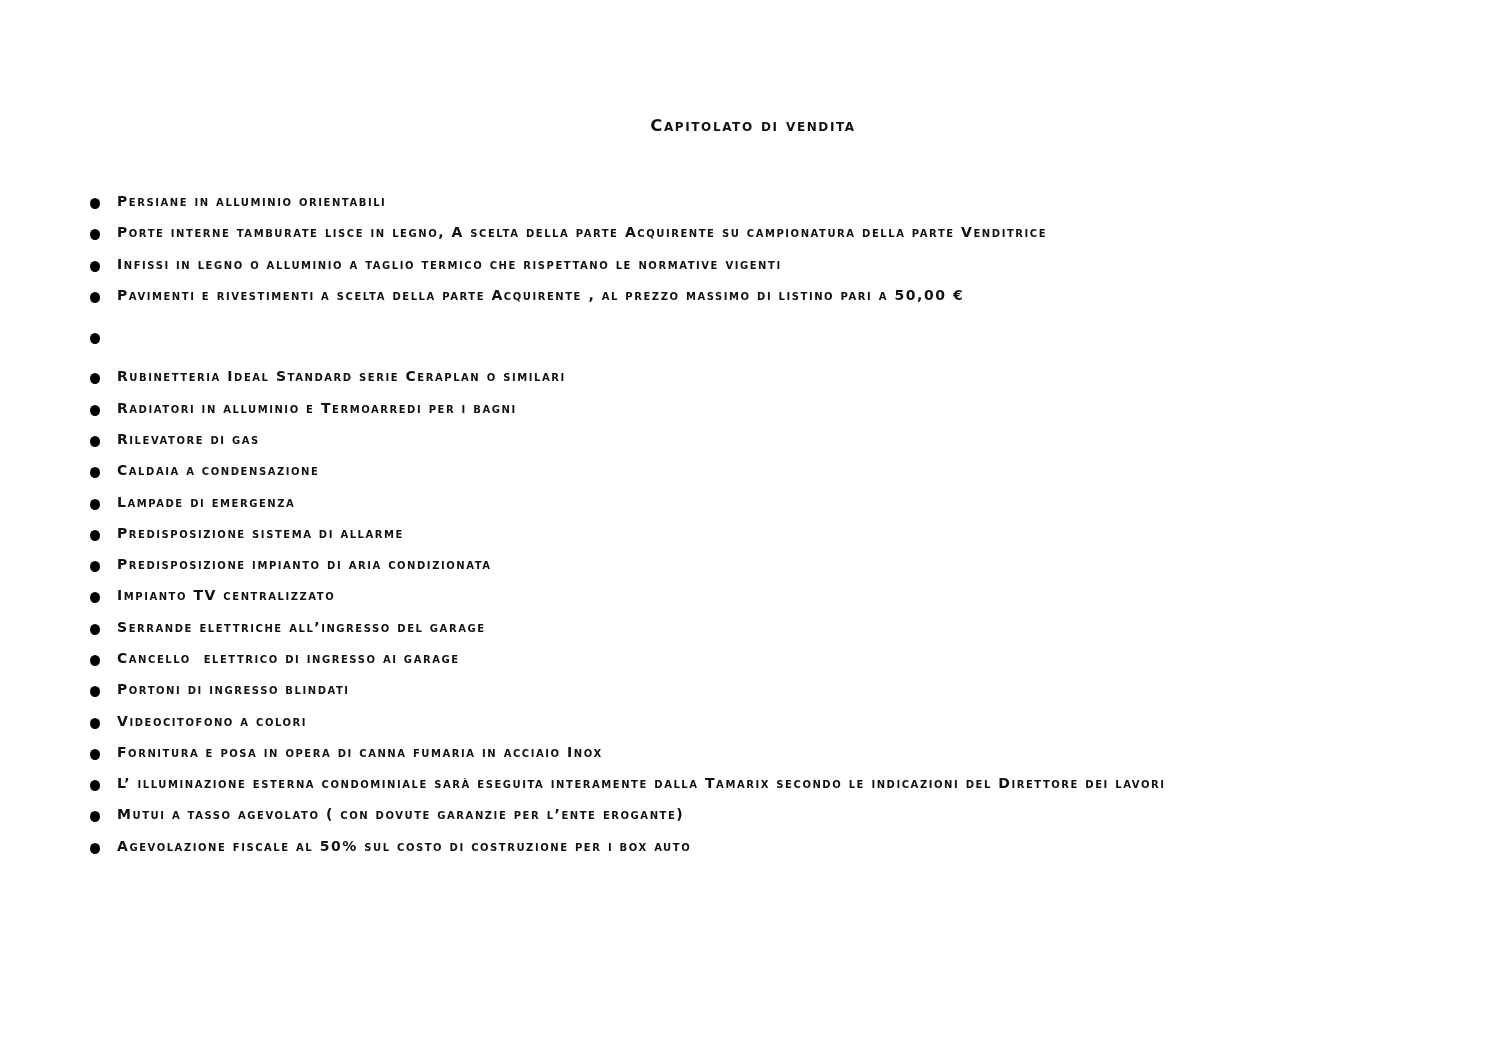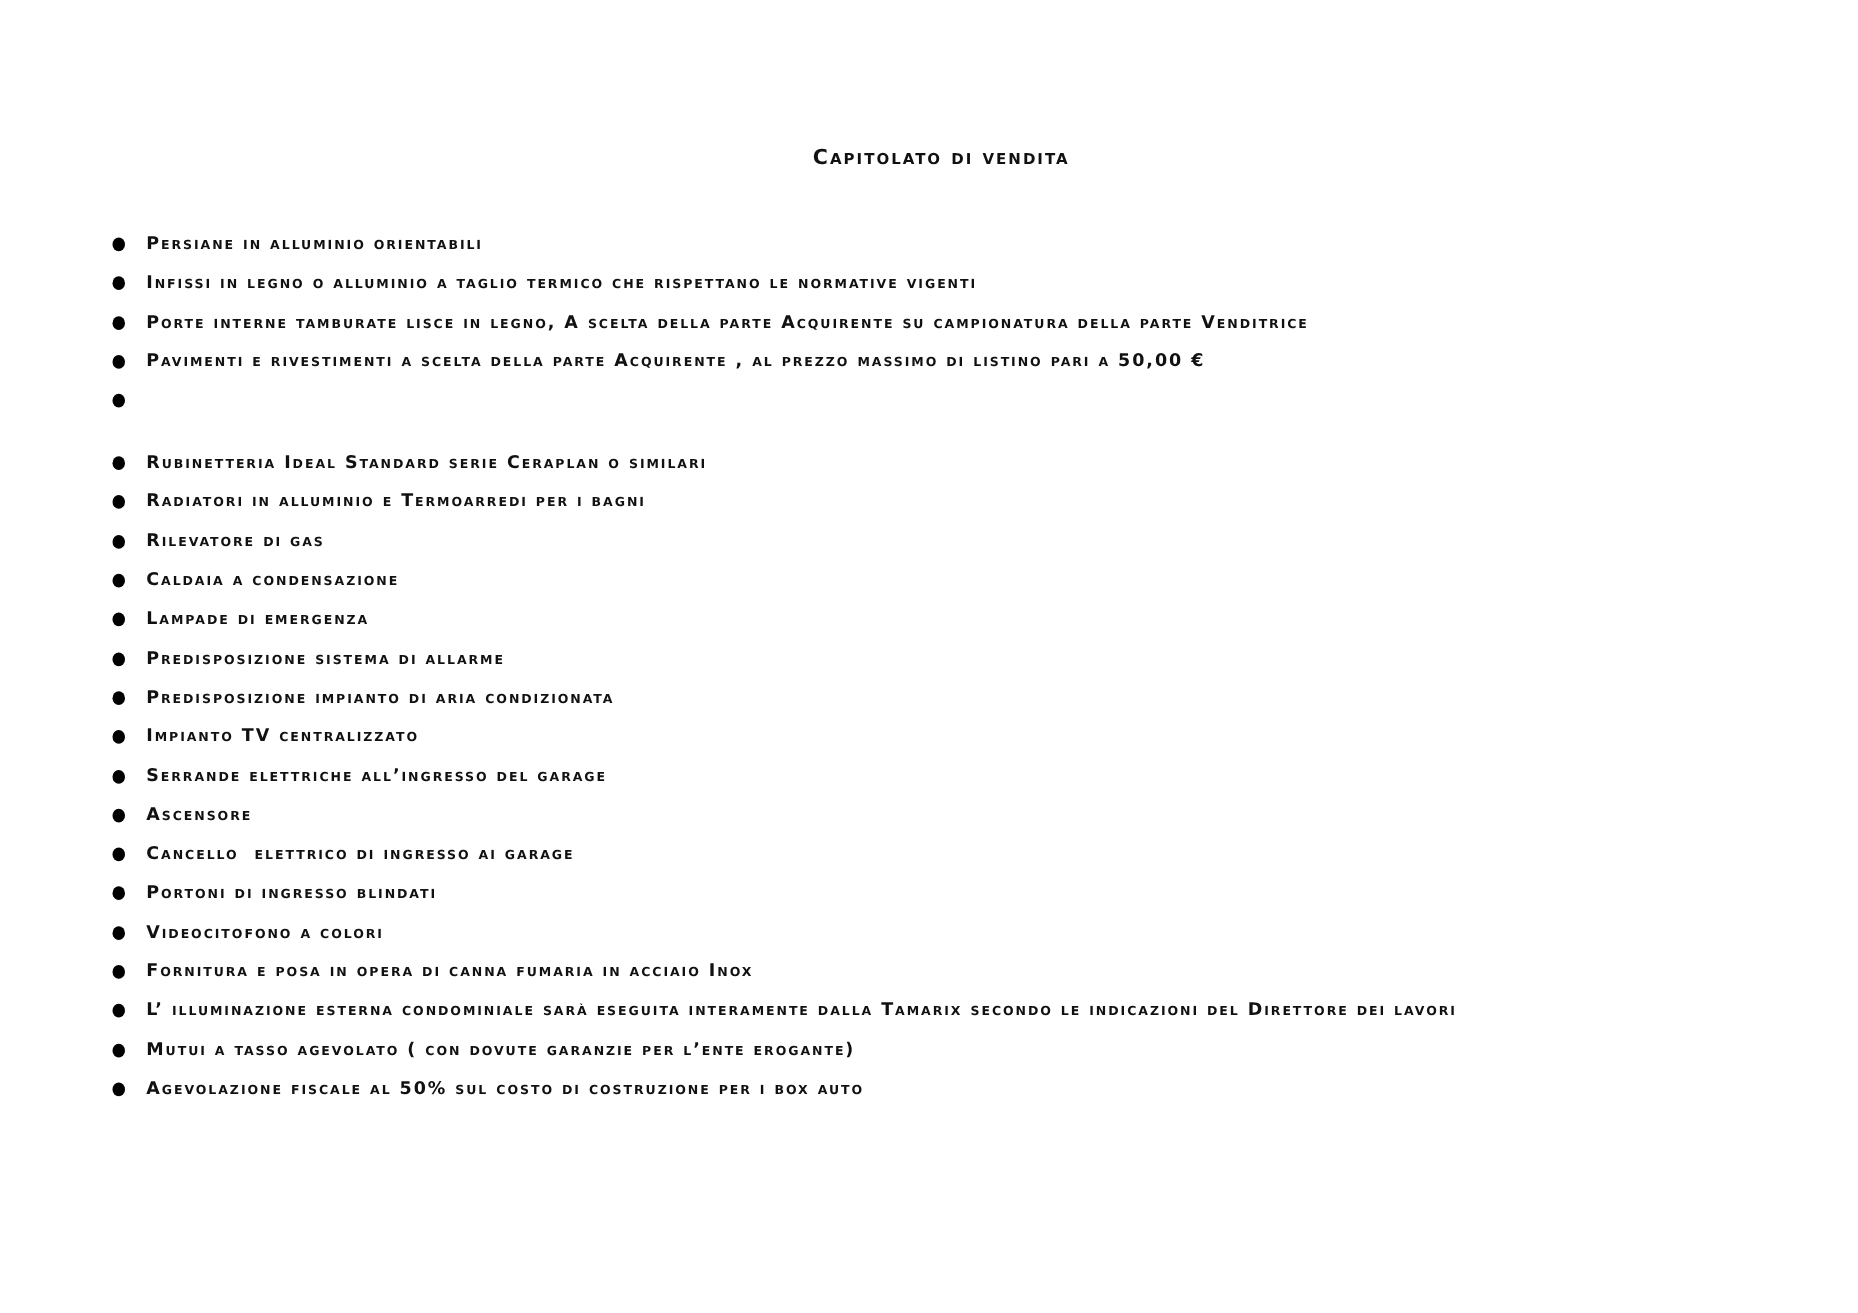--- a/index.html
+++ b/index.html
@@ -39,21 +39,21 @@
       left: 88px;
       top: 186px;
       width: 1320px;
       margin: 0;
       padding: 0;
       list-style: none;
     }
     .item {
       position: relative;
       display: flex;
-      align-items: flex-start;
+      align-items: center;
       min-height: 31.3px;
     }
     .item.two-line {
       min-height: 50px;
     }
     .bullet {
       flex: 0 0 auto;
       width: 10px;
       height: 11px;
       border-radius: 50%;
@@ -82,25 +82,25 @@
 <div class="page">
   <div class="title">Capitolato di vendita</div>
 
   <ul class="list">
     <li class="item">
       <span class="bullet"></span>
       <span class="text">Persiane in alluminio orientabili</span>
     </li>
     <li class="item">
       <span class="bullet"></span>
-      <span class="text">Infissi in legno o alluminio a taglio termico che rispettano le normative vigenti</span>
+      <span class="text">Porte interne tamburate lisce in legno, A scelta della parte Acquirente su campionatura della parte Venditrice</span>
     </li>
     <li class="item">
       <span class="bullet"></span>
-      <span class="text">Porte interne tamburate lisce in legno, A scelta della parte Acquirente su campionatura della parte Venditrice</span>
+      <span class="text">Infissi in legno o alluminio a taglio termico che rispettano le normative vigenti</span>
     </li>
     <li class="item">
       <span class="bullet"></span>
       <span class="text">Pavimenti e rivestimenti a scelta della parte Acquirente , al prezzo massimo di listino pari a 50,00 €</span>
     </li>
     <li class="item two-line">
       <span class="bullet"></span>
       <span class="text">
       </span>
     </li>
@@ -135,24 +135,20 @@
     <li class="item">
       <span class="bullet"></span>
       <span class="text">Impianto TV centralizzato</span>
     </li>
     <li class="item">
       <span class="bullet"></span>
       <span class="text">Serrande elettriche all’ingresso del garage</span>
     </li>
     <li class="item">
       <span class="bullet"></span>
-      <span class="text">Ascensore</span>
-    </li>
-    <li class="item">
-      <span class="bullet"></span>
       <span class="text">Cancello  elettrico di ingresso ai garage</span>
     </li>
     <li class="item">
       <span class="bullet"></span>
       <span class="text">Portoni di ingresso blindati</span>
     </li>
     <li class="item">
       <span class="bullet"></span>
       <span class="text">Videocitofono a colori</span>
     </li>

